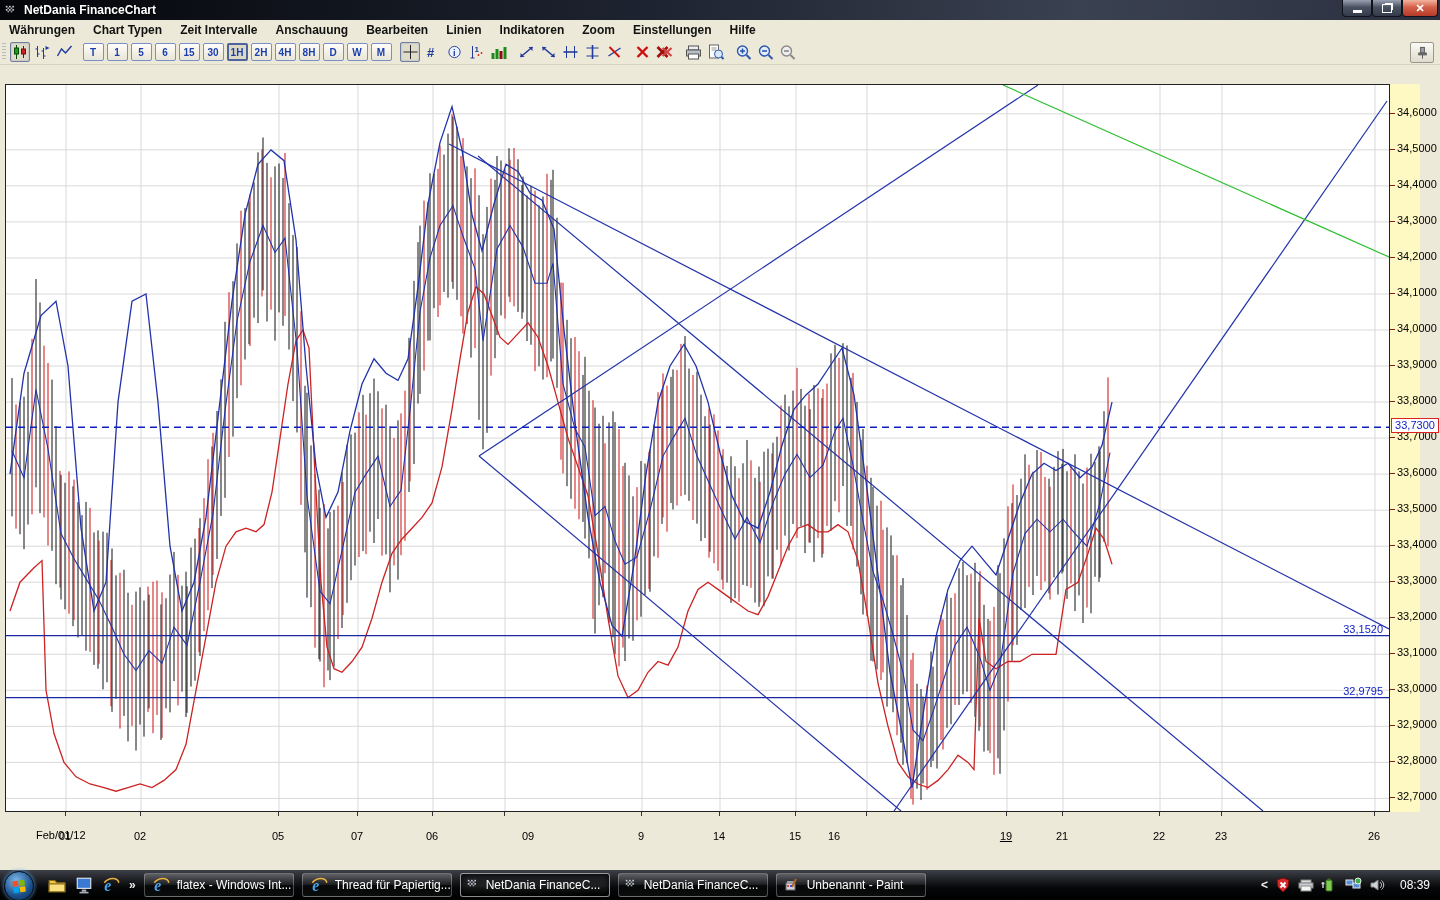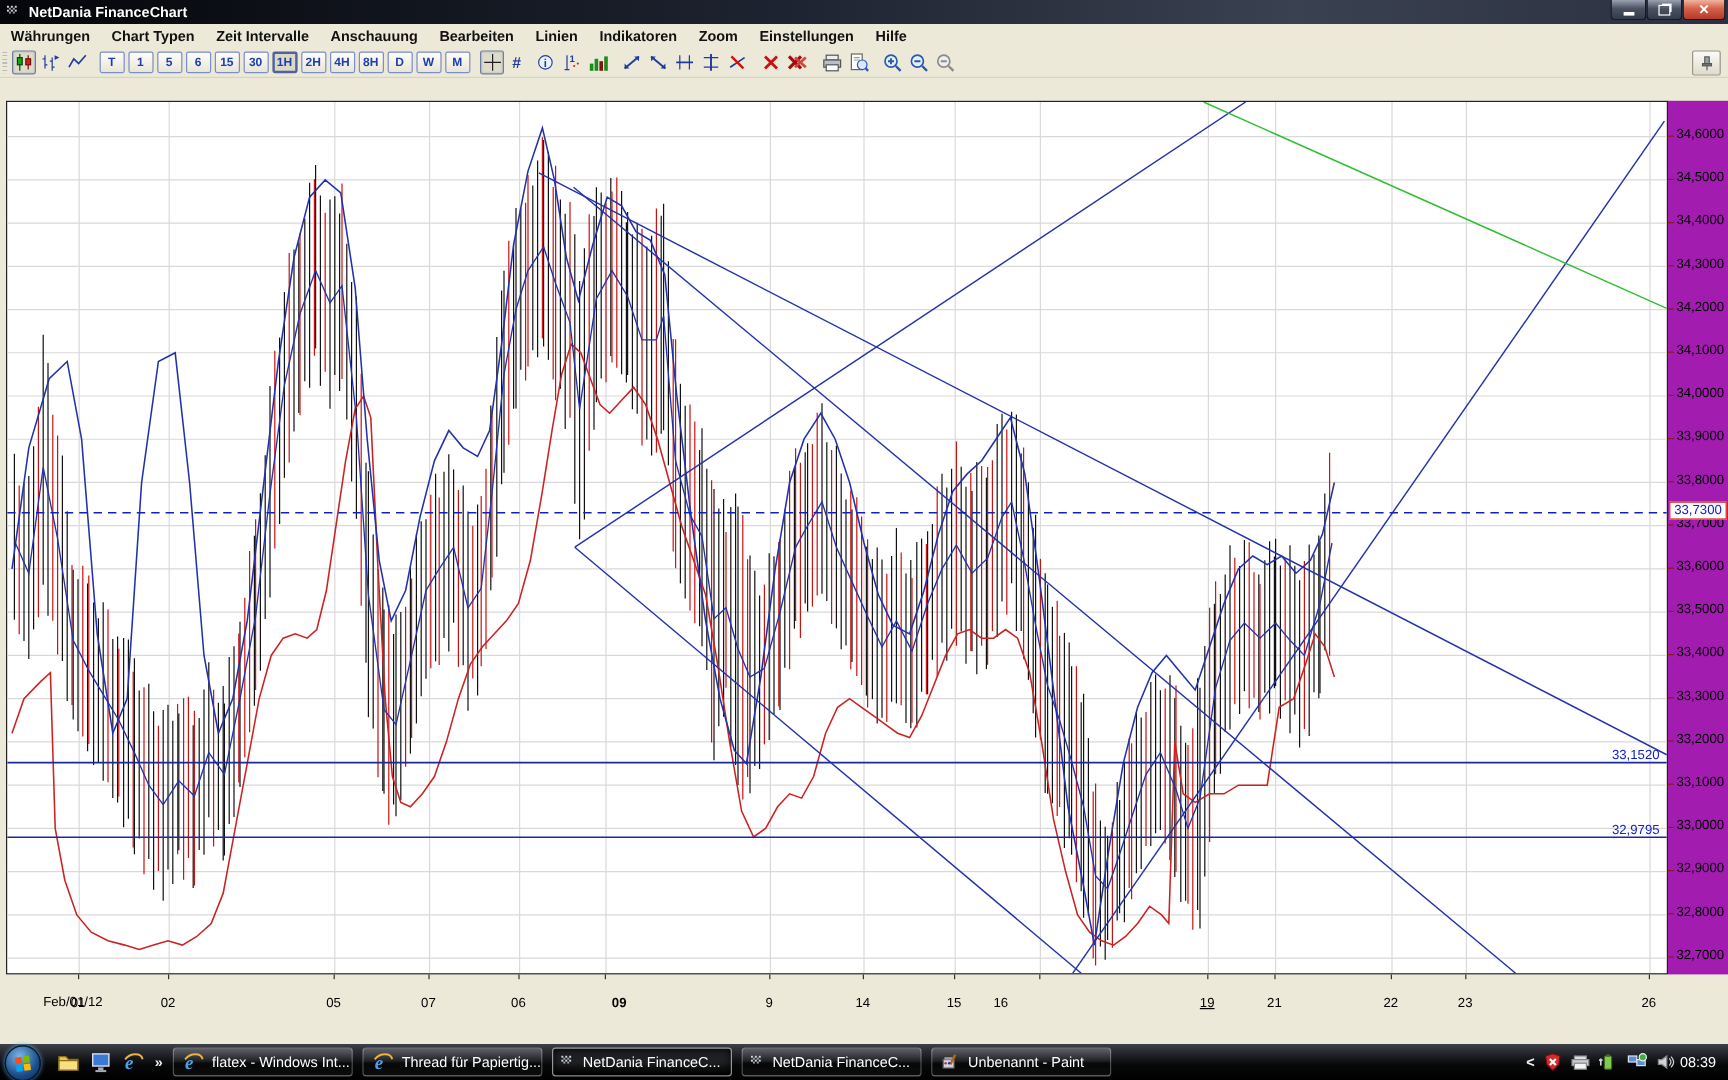--- a/index.html
+++ b/index.html
@@ -42,21 +42,21 @@
   #pinbtn{position:absolute;right:6px;top:2px;width:22px;height:19px;border:1px solid #9a968a;
     border-radius:2px;background:linear-gradient(#fbfaf6,#dfdbcc);display:flex;align-items:center;justify-content:center;}
   
   #infoline{position:absolute;left:0;top:64px;width:1440px;height:17px;background:#ece9d8;
     font-size:11px;display:flex;align-items:center;padding-left:6px;box-sizing:border-box;white-space:pre;}
   
   #chartwrap{position:absolute;left:0;top:81px;width:1440px;height:764px;background:#ece9d8;}
   #plot{position:absolute;left:5px;top:3px;width:1383px;height:726px;background:#fff;
     border:1px solid #222;box-sizing:content-box;}
   #plot svg{position:absolute;left:0;top:0;width:1383px;height:726px;}
-  #yaxis{position:absolute;left:1390px;top:3px;width:50px;height:728px;background:#a21caf;}
+  #yaxis{position:absolute;left:1390px;top:3px;width:30px;height:728px;background:#fef9c3;}
   .ylab{position:absolute;left:7px;font-size:11px;color:#000;}
   .ytick{position:absolute;left:0;width:5px;height:1px;background:#8b1a1a;}
   #curprice{position:absolute;left:1px;width:46px;height:13px;border:1px solid #d22;background:#fff;
     color:#1122cc;font-size:11px;text-align:center;line-height:13px;}
   .xlab{position:absolute;top:734px;font-size:11px;color:#000;transform:translateX(-50%);margin-top:15px;}
   .xtick{position:absolute;top:731px;width:1px;height:4px;background:#333;}
   #febl{position:absolute;top:748px;left:36px;font-size:11px;color:#000;}
   
   #statusbar{position:absolute;left:0;top:845px;width:1440px;height:25px;background:#ece9d8;
     border-top:1px solid #c9c5b5;display:flex;align-items:center;}
@@ -77,21 +77,21 @@
   .chev{color:#eee;font-size:12px;font-weight:bold;margin-left:8px;}
   .task{height:24px;width:150px;margin-left:8px;border:1px solid rgba(255,255,255,.28);border-radius:3px;
     background:linear-gradient(rgba(255,255,255,.22),rgba(255,255,255,.06) 48%,rgba(0,0,0,.25) 52%,rgba(255,255,255,.04));
     color:#fff;font-size:12px;display:flex;align-items:center;padding:0 6px;box-sizing:border-box;
     white-space:nowrap;overflow:hidden;}
   .task.active{background:linear-gradient(rgba(0,0,0,.45),rgba(255,255,255,.08) 55%,rgba(0,0,0,.4));
     border-color:rgba(255,255,255,.55);box-shadow:inset 0 0 6px #000;}
   .task .ticon{margin-right:6px;flex:0 0 auto;display:flex;}
   #tray{position:absolute;right:4px;top:0;height:30px;display:flex;align-items:center;}
   #tray .ticn{margin-left:7px;display:flex;}
-  #clock{color:#fff;font-size:12px;margin-left:4px;margin-right:6px;}
+  #clock{color:#fff;font-size:12px;margin-left:15px;margin-right:6px;}
 </style>
 </head>
 <body>
 
 <div id="screen">
 
   <div id="menubar">
       <div class="menuitem">Währungen</div>
       <div class="menuitem">Chart Typen</div>
       <div class="menuitem">Zeit Intervalle</div>
@@ -727,21 +727,21 @@
       <div class="xlab" style="left: 65px;">01</div>
       <div class="xtick" style="left: 140px;"></div>
       <div class="xlab" style="left: 140px;">02</div>
       <div class="xtick" style="left: 278px;"></div>
       <div class="xlab" style="left: 278px;">05</div>
       <div class="xtick" style="left: 357px;"></div>
       <div class="xlab" style="left: 357px;">07</div>
       <div class="xtick" style="left: 432px;"></div>
       <div class="xlab" style="left: 432px;">06</div>
       <div class="xtick" style="left: 504px;"></div>
-      <div class="xlab" style="left: 516px; font-weight: bold;">09</div>
+      <div class="xlab" style="left: 528px;">09</div>
       <div class="xtick" style="left: 641px;"></div>
       <div class="xlab" style="left: 641px;">9</div>
       <div class="xtick" style="left: 719px;"></div>
       <div class="xlab" style="left: 719px;">14</div>
       <div class="xtick" style="left: 795px;"></div>
       <div class="xlab" style="left: 795px;">15</div>
       <div class="xtick" style="left: 866px;"></div>
       <div class="xlab" style="left: 834px;">16</div>
       <div class="xtick" style="left: 1006px;"></div>
       <div class="xlab" style="left: 1006px; text-decoration: underline;">19</div>

